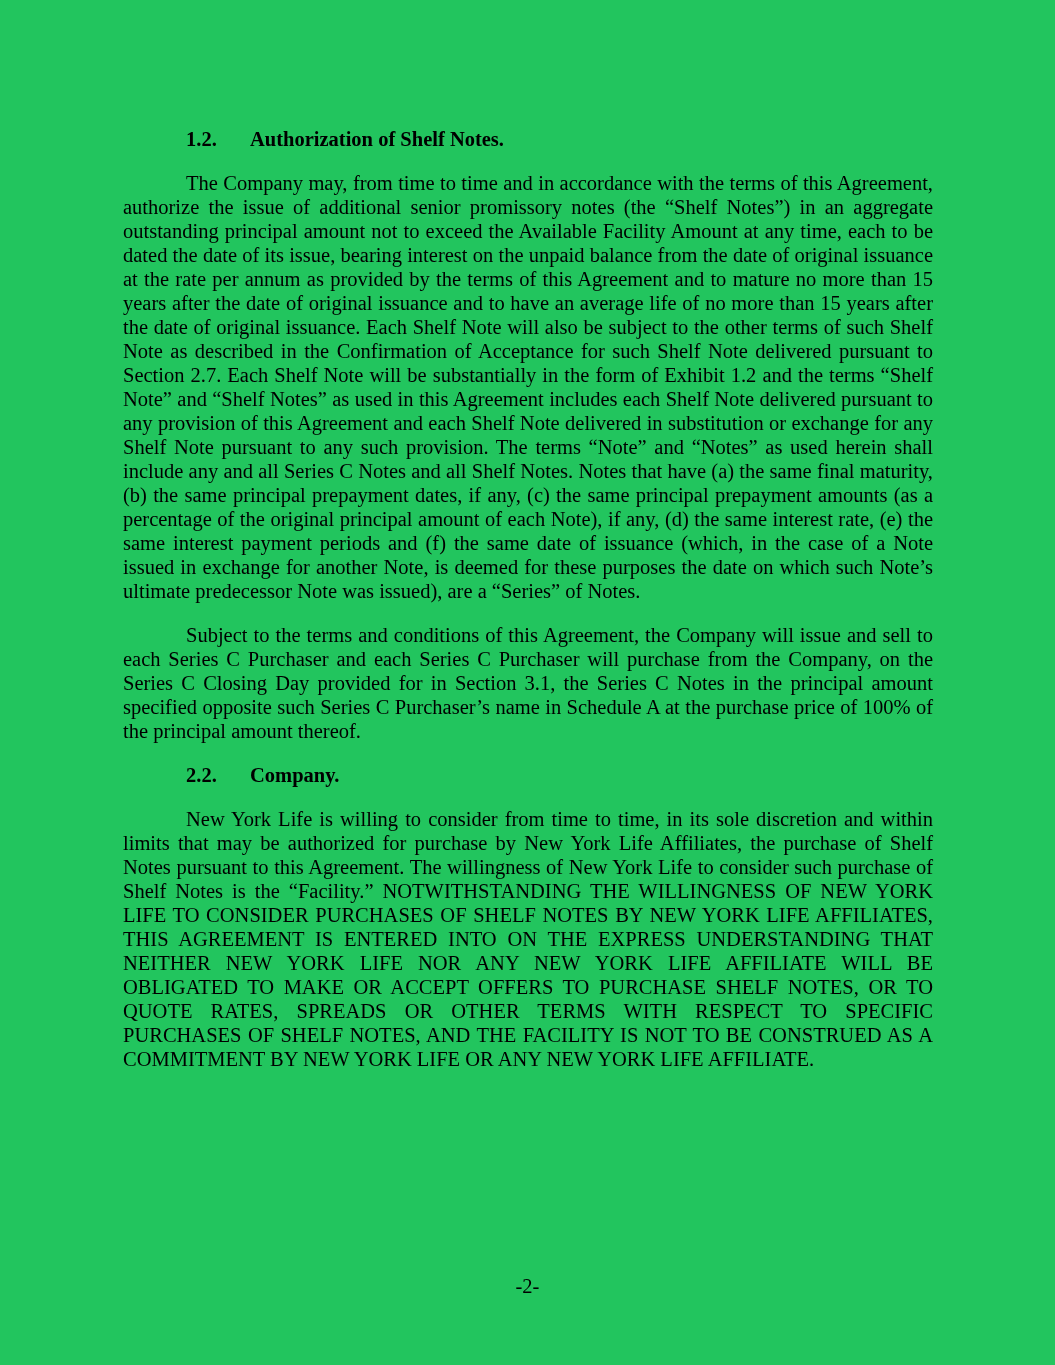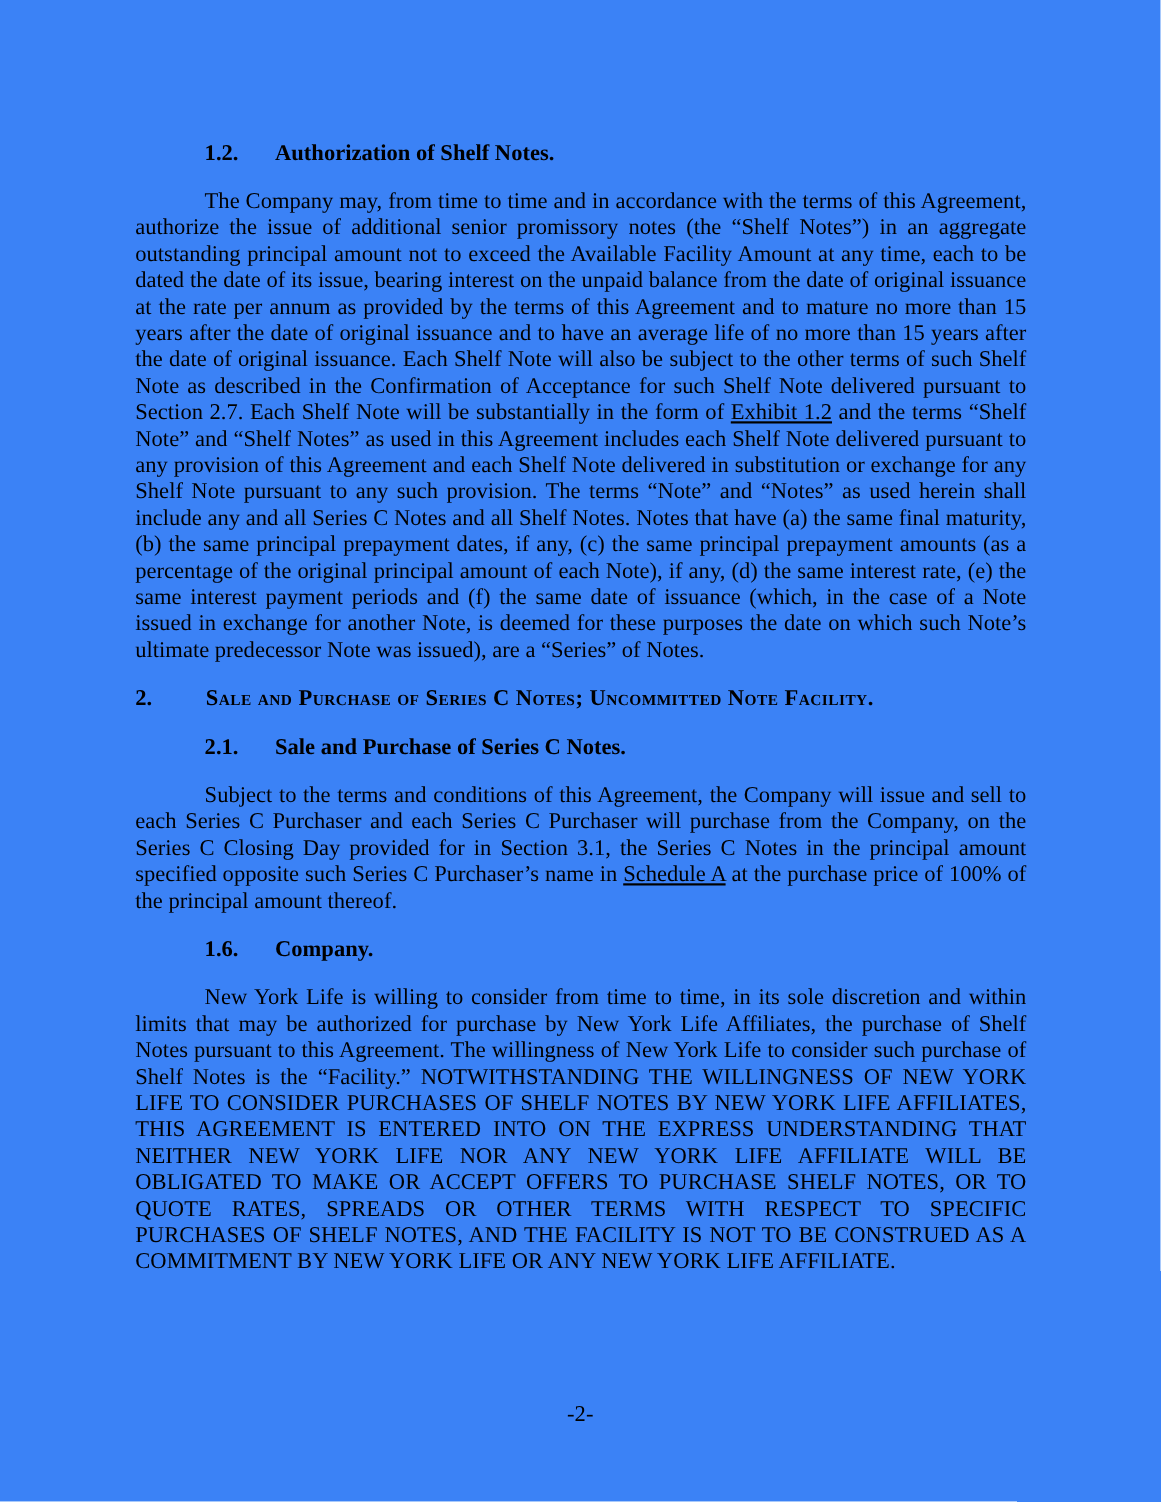--- a/index.html
+++ b/index.html
@@ -4,21 +4,21 @@
 <style>
   html, body {
     margin: 0;
     padding: 0;
     background: #ffffff;
   }
   .page {
     position: relative;
     width: 1055px;
     height: 1365px;
-    background: #3b82f6;
+    background: #22c55e;
     color: #000000;
     font-family: "Liberation Serif", "DejaVu Serif", serif;
     overflow: hidden;
   }
   .content {
     position: absolute;
     left: 123px;
     top: 0;
     width: 810px;
     padding-top: 127px;
@@ -41,39 +41,37 @@
     width: 64px;
   }
   .heading-top {
     font-weight: bold;
   }
   .heading-top .num {
     display: inline-block;
     width: 64px;
   }
   .b { font-weight: normal; }
-  .u { text-decoration: underline; }
+  .u { }
   .sc { font-variant: small-caps; letter-spacing: 0.4px; }
   .page-number {
     position: absolute;
     left: 0;
     right: 0;
     top: 1274px;
     text-align: center;
     font-size: 20.5px;
     line-height: 24px;
   }
 </style>
 </head>
 <body>
 
 <div class="page">
   <div class="content">
       <p class="heading-sub"><span class="num">1.2.</span><span>Authorization of Shelf Notes.</span></p>
       <p class="paragraph"><span>The Company may, from time to time and in accordance with the terms of this Agreement, authorize the issue of additional senior promissory notes (the “</span><span class="b">Shelf Notes</span><span>”) in an aggregate outstanding principal amount not to exceed the Available Facility Amount at any time, each to be dated the date of its issue, bearing interest on the unpaid balance from the date of original issuance at the rate per annum as provided by the terms of this Agreement and to mature no more than 15 years after the date of original issuance and to have an average life of no more than 15 years after the date of original issuance.  Each Shelf Note will also be subject to the other terms of such Shelf Note as described in the Confirmation of Acceptance for such Shelf Note delivered pursuant to Section 2.7.  Each Shelf Note will be substantially in the form of </span><span class="u">Exhibit 1.2</span><span> and the terms “</span><span class="b">Shelf Note</span><span>” and “</span><span class="b">Shelf Notes</span><span>” as used in this Agreement includes each Shelf Note delivered pursuant to any provision of this Agreement and each Shelf Note delivered in substitution or exchange for any Shelf Note pursuant to any such provision.   The terms “</span><span class="b">Note</span><span>” and “</span><span class="b">Notes</span><span>” as used herein shall include any and all Series C Notes and all Shelf Notes.  Notes that have (a) the same final maturity, (b) the same principal prepayment dates, if any, (c) the same principal prepayment amounts (as a percentage of the original principal amount of each Note), if any, (d) the same interest rate, (e) the same interest payment periods and (f) the same date of issuance (which, in the case of a Note issued in exchange for another Note, is deemed for these purposes the date on which such Note’s ultimate predecessor Note was issued), are a “</span><span class="b">Series</span><span>” of Notes.</span></p>
-      <p class="heading-top"><span class="num">2.</span><span class="sc">Sale and Purchase of Series C Notes; Uncommitted Note Facility.</span></p>
-      <p class="heading-sub"><span class="num">2.1.</span><span>Sale and Purchase of Series C Notes.</span></p>
       <p class="paragraph"><span>Subject to the terms and conditions of this Agreement, the Company will issue and sell to each Series C Purchaser and each Series C Purchaser will purchase from the Company, on the Series C Closing Day provided for in Section 3.1, the Series C Notes in the principal amount specified opposite such Series C Purchaser’s name in </span><span class="u">Schedule A</span><span> at the purchase price of 100% of the principal amount thereof.</span></p>
-      <p class="heading-sub"><span class="num">1.6.</span><span>Company.</span></p>
+      <p class="heading-sub"><span class="num">2.2.</span><span>Company.</span></p>
       <p class="paragraph"><span>New York Life is willing to consider from time to time, in its sole discretion and within limits that may be authorized for purchase by New York Life Affiliates, the purchase of Shelf Notes pursuant to this Agreement.  The willingness of New York Life to consider such purchase of Shelf Notes is the “</span><span class="b">Facility</span><span>.”  </span><span class="b">NOTWITHSTANDING THE WILLINGNESS OF NEW YORK LIFE TO CONSIDER PURCHASES OF SHELF NOTES BY NEW YORK LIFE AFFILIATES, THIS AGREEMENT IS ENTERED INTO ON THE EXPRESS UNDERSTANDING THAT NEITHER NEW YORK LIFE NOR ANY NEW YORK LIFE AFFILIATE WILL BE OBLIGATED TO MAKE OR ACCEPT OFFERS TO PURCHASE SHELF NOTES, OR TO QUOTE RATES, SPREADS OR OTHER TERMS WITH RESPECT TO SPECIFIC PURCHASES OF SHELF NOTES, AND THE FACILITY IS NOT TO BE CONSTRUED AS A COMMITMENT BY NEW YORK LIFE OR ANY NEW YORK LIFE AFFILIATE.</span></p>
     </div>
   <div class="page-number">-2-</div>
 </div>
 
 </body></html>

